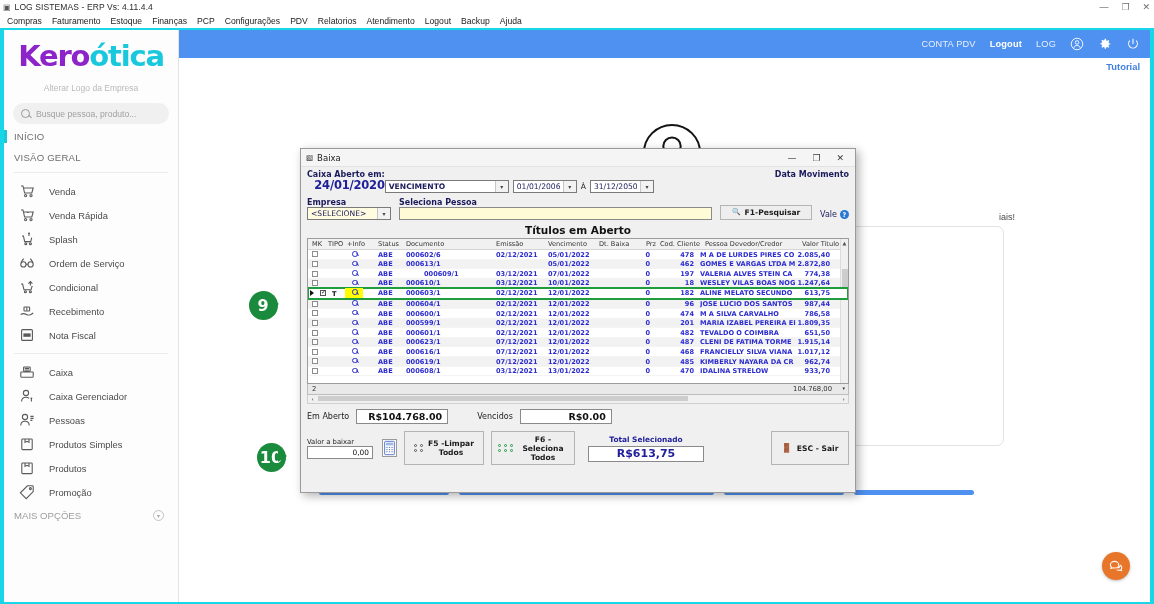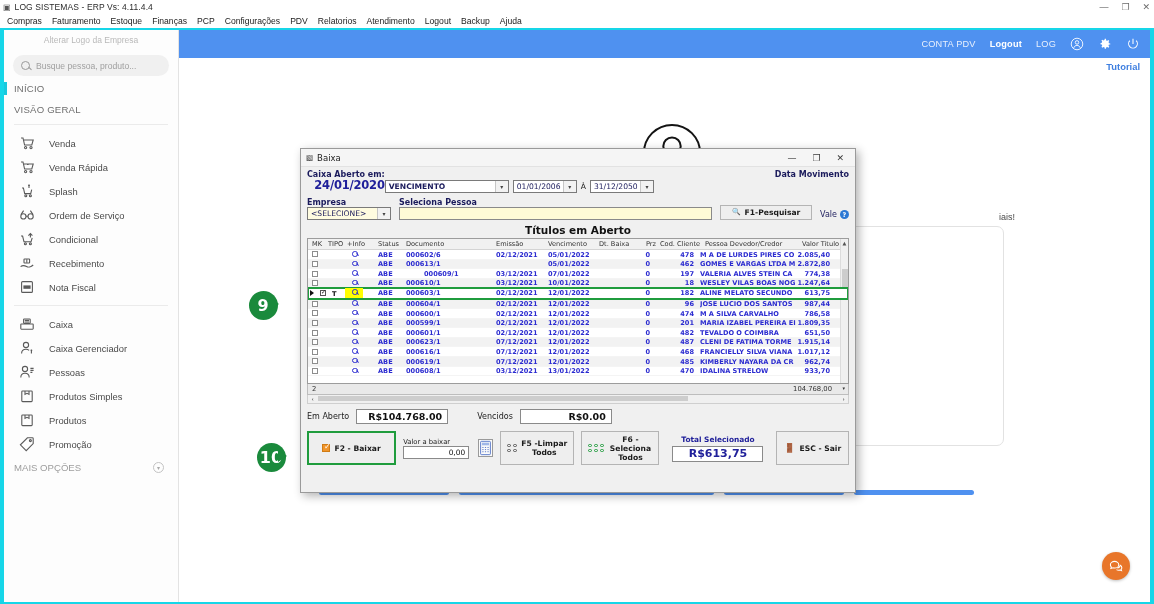--- a/index.html
+++ b/index.html
@@ -209,21 +209,21 @@
   #valor-group .cap { font-size:6.8px; color:#222; }
   #valor-input {
     border:1px solid #8a8a8a; background:#fff; height:13px; width:66px;
     display:flex; align-items:center; justify-content:flex-end; padding-right:3px;
     font-size:7.4px; color:#111;
   }
   #calc-icon { width:15px; height:18px; border:1px solid #9a9a9a; background:#fbfbfb; align-self:center; margin-left:2px; position:relative;}
   #total-group { display:flex; flex-direction:column; align-items:center; justify-content:center; padding:0 6px; }
   #total-group .cap { font-size:7.4px; font-weight:bold; color:#20209a; }
   #total-box {
-    border:1px solid #8a8a8a; background:#fff; width:91px; height:16px; margin-top:2px;
+    border:1px solid #8a8a8a; background:#fff; width:116px; height:16px; margin-top:2px;
     display:flex; align-items:center; justify-content:center;
     font-size:11px; font-weight:bold; color:#20209a;
   }
 
   
   .marker {
     position:absolute; width:34px; height:34px; z-index:40;
     display:flex; align-items:center; justify-content:center;
   }
   .marker .circ {
@@ -262,20 +262,25 @@
     <div class="mi">Relatorios</div>
     <div class="mi">Atendimento</div>
     <div class="mi">Logout</div>
     <div class="mi">Backup</div>
     <div class="mi">Ajuda</div>
   </div>
 
   <div id="cyan-frame"></div>
 
   <div id="sidebar">
+    <div id="logo-wrap">
+      <div id="logo">
+        <span class="p1">Kero</span><span class="p2">ótica</span>
+      </div>
+    </div>
     <div id="logo-sub">Alterar Logo da Empresa</div>
 
     <div id="sb-search">
       <div class="mag"></div>
       <span>Busque pessoa, produto...</span>
     </div>
 
     <div class="sb-section" id="sb-inicio">INÍCIO</div>
     <div class="sb-section">VISÃO GERAL</div>
     <div class="sb-divider"></div>
@@ -746,24 +751,20 @@
       </div>
 
       <div id="totals-row">
         <span class="cap">Em Aberto</span>
         <div class="valbox">R$104.768.00</div>
         <span class="cap" style="margin-left:22px">Vencidos</span>
         <div class="valbox">R$0.00</div>
       </div>
 
       <div id="btn-row">
-        <div class="wbtn green" style="width:96px;">
-          <span class="chk-orange"></span>
-          <span>F2 - Baixar</span>
-        </div>
 
         <div id="valor-group">
           <span class="cap">Valor a baixar</span>
           <div id="valor-input">
             <span>0,00</span>
           </div>
         </div>
         <div id="calc-icon">
           <svg width="13" height="16" viewBox="0 0 14 18" fill="none" stroke="#3a5fbf" stroke-width="0.9">
               <rect x="1.5" y="1.5" width="11" height="15" rx="1"></rect>

